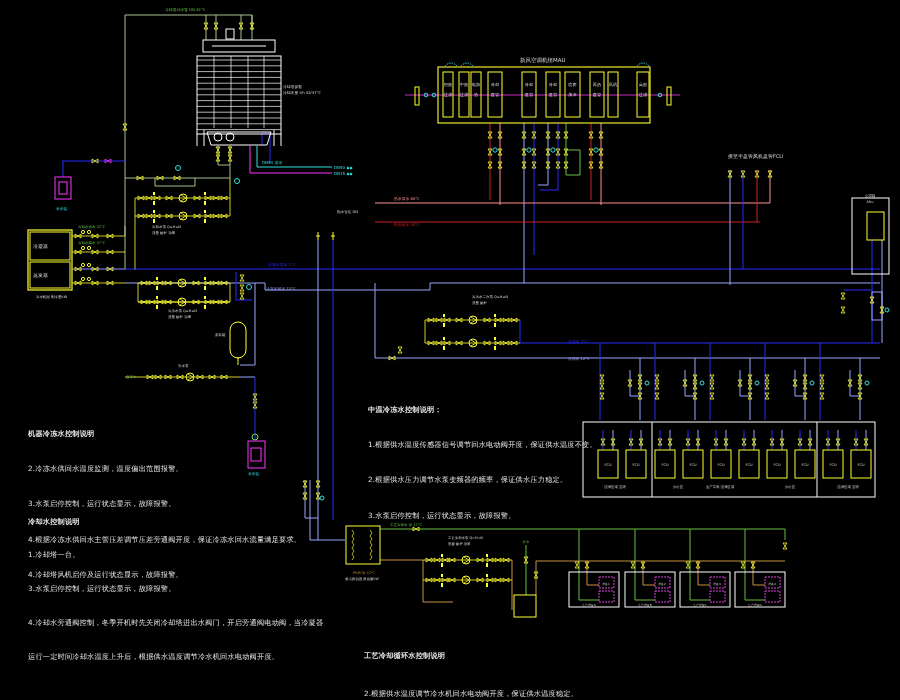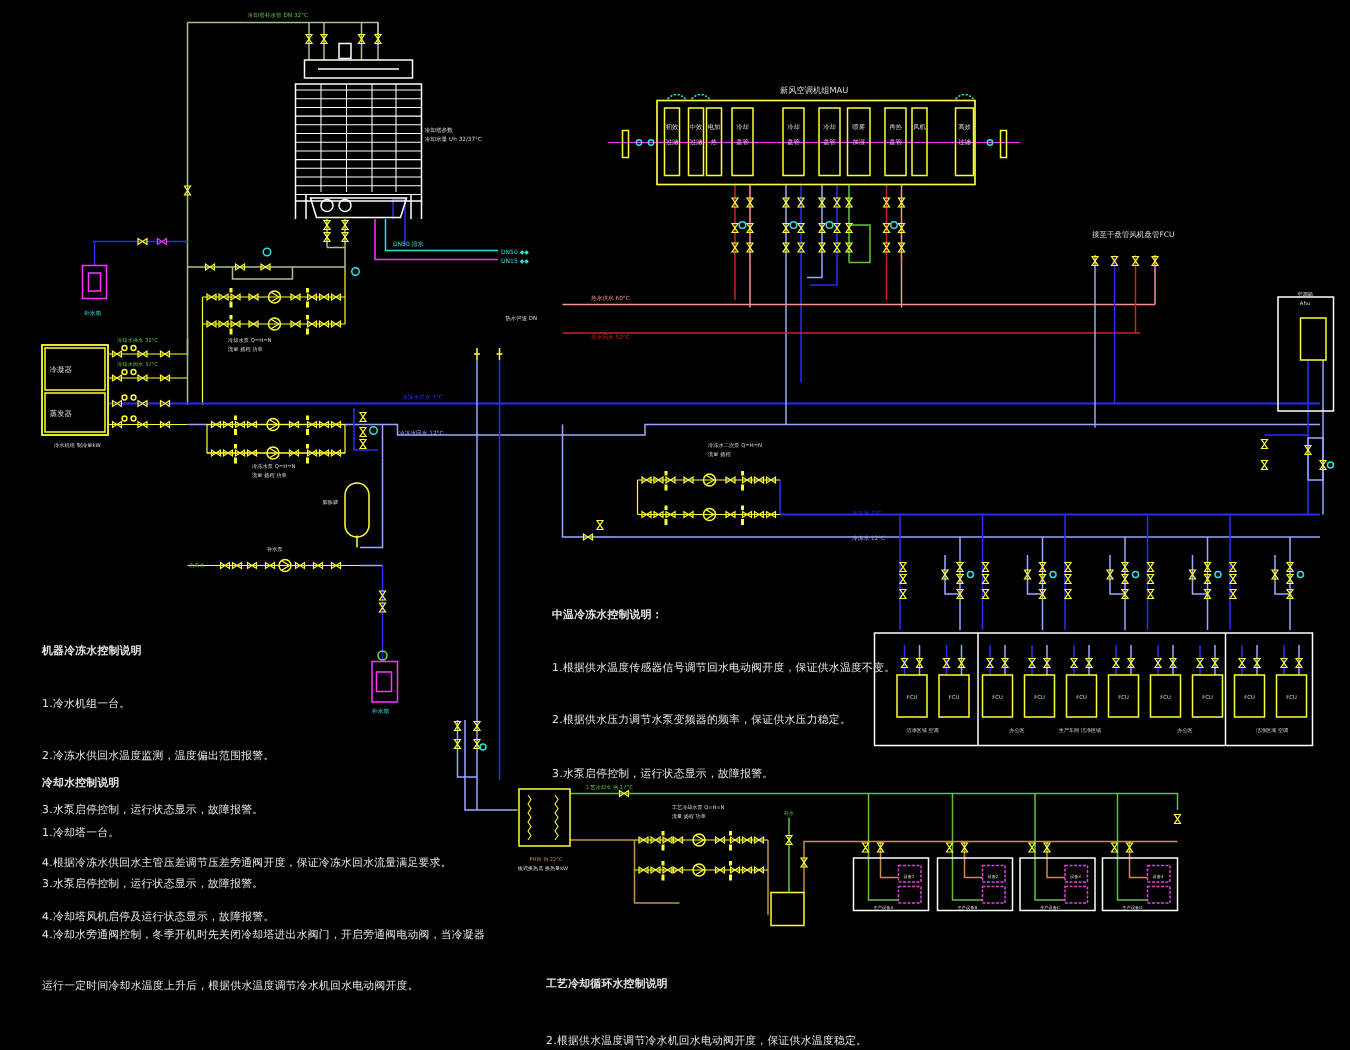--- a/index.html
+++ b/index.html
@@ -1039,21 +1039,20 @@
       <text x="645" y="606" fill="#dddddd" font-size="2.8" font-family="DejaVu Sans, sans-serif" text-anchor="middle">生产设备B</text>
       <text x="717" y="585" fill="#dddddd" font-size="2.8" font-family="DejaVu Sans, sans-serif" text-anchor="middle">设备3</text>
       <text x="700" y="606" fill="#dddddd" font-size="2.8" font-family="DejaVu Sans, sans-serif" text-anchor="middle">生产设备C</text>
       <text x="772" y="585" fill="#dddddd" font-size="2.8" font-family="DejaVu Sans, sans-serif" text-anchor="middle">设备4</text>
       <text x="755" y="606" fill="#dddddd" font-size="2.8" font-family="DejaVu Sans, sans-serif" text-anchor="middle">生产设备D</text>
     </g>
 </svg>
 
 <div class="note" style="left:28px; top:404px;">
   <div class="title">机器冷冻水控制说明</div>
-  <div>1.冷水机组一台。</div>
   <div>2.冷冻水供回水温度监测，温度偏出范围报警。</div>
   <div>3.水泵启停控制，运行状态显示，故障报警。</div>
   <div>4.根据冷冻水供回水主管压差调节压差旁通阀开度，保证冷冻水回水流量满足要求。</div>
   <div>4.冷却塔风机启停及运行状态显示，故障报警。</div>
 </div>
 
 <div class="note" style="left:28px; top:493px; line-height:11.3px;">
   <div class="title">冷却水控制说明</div>
   <div>1.冷却塔一台。</div>
   <div>3.水泵启停控制，运行状态显示，故障报警。</div>

